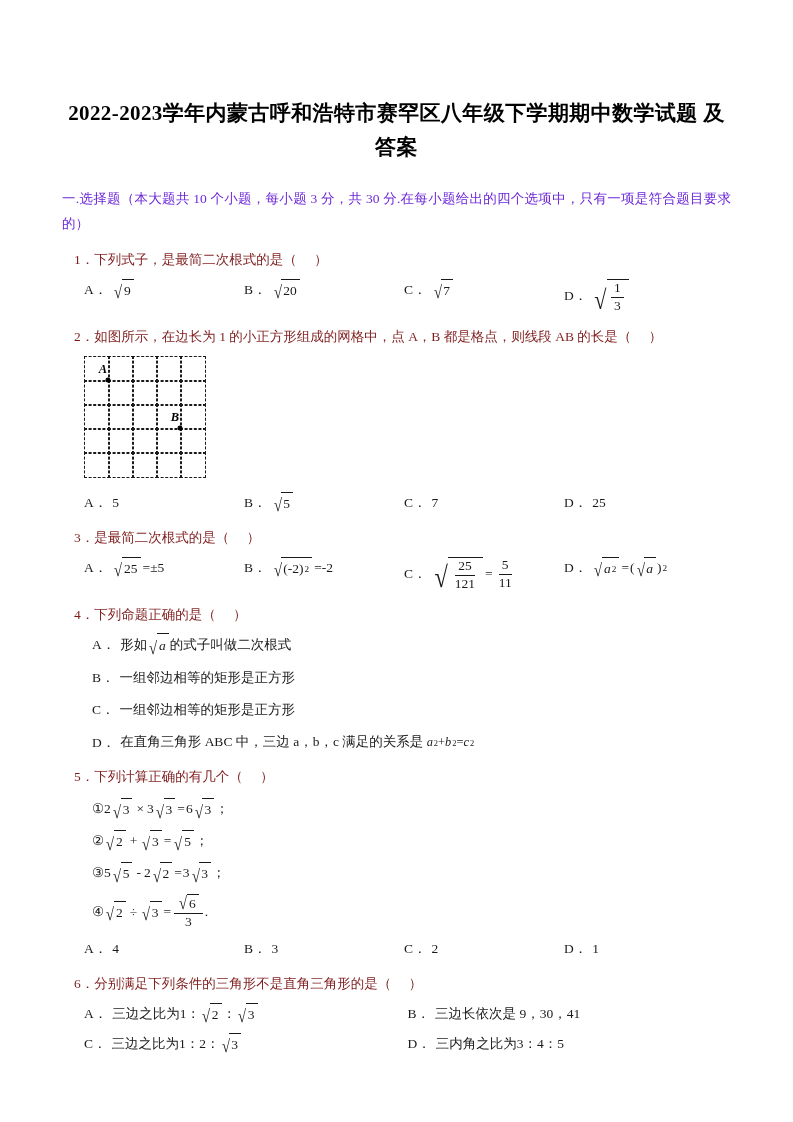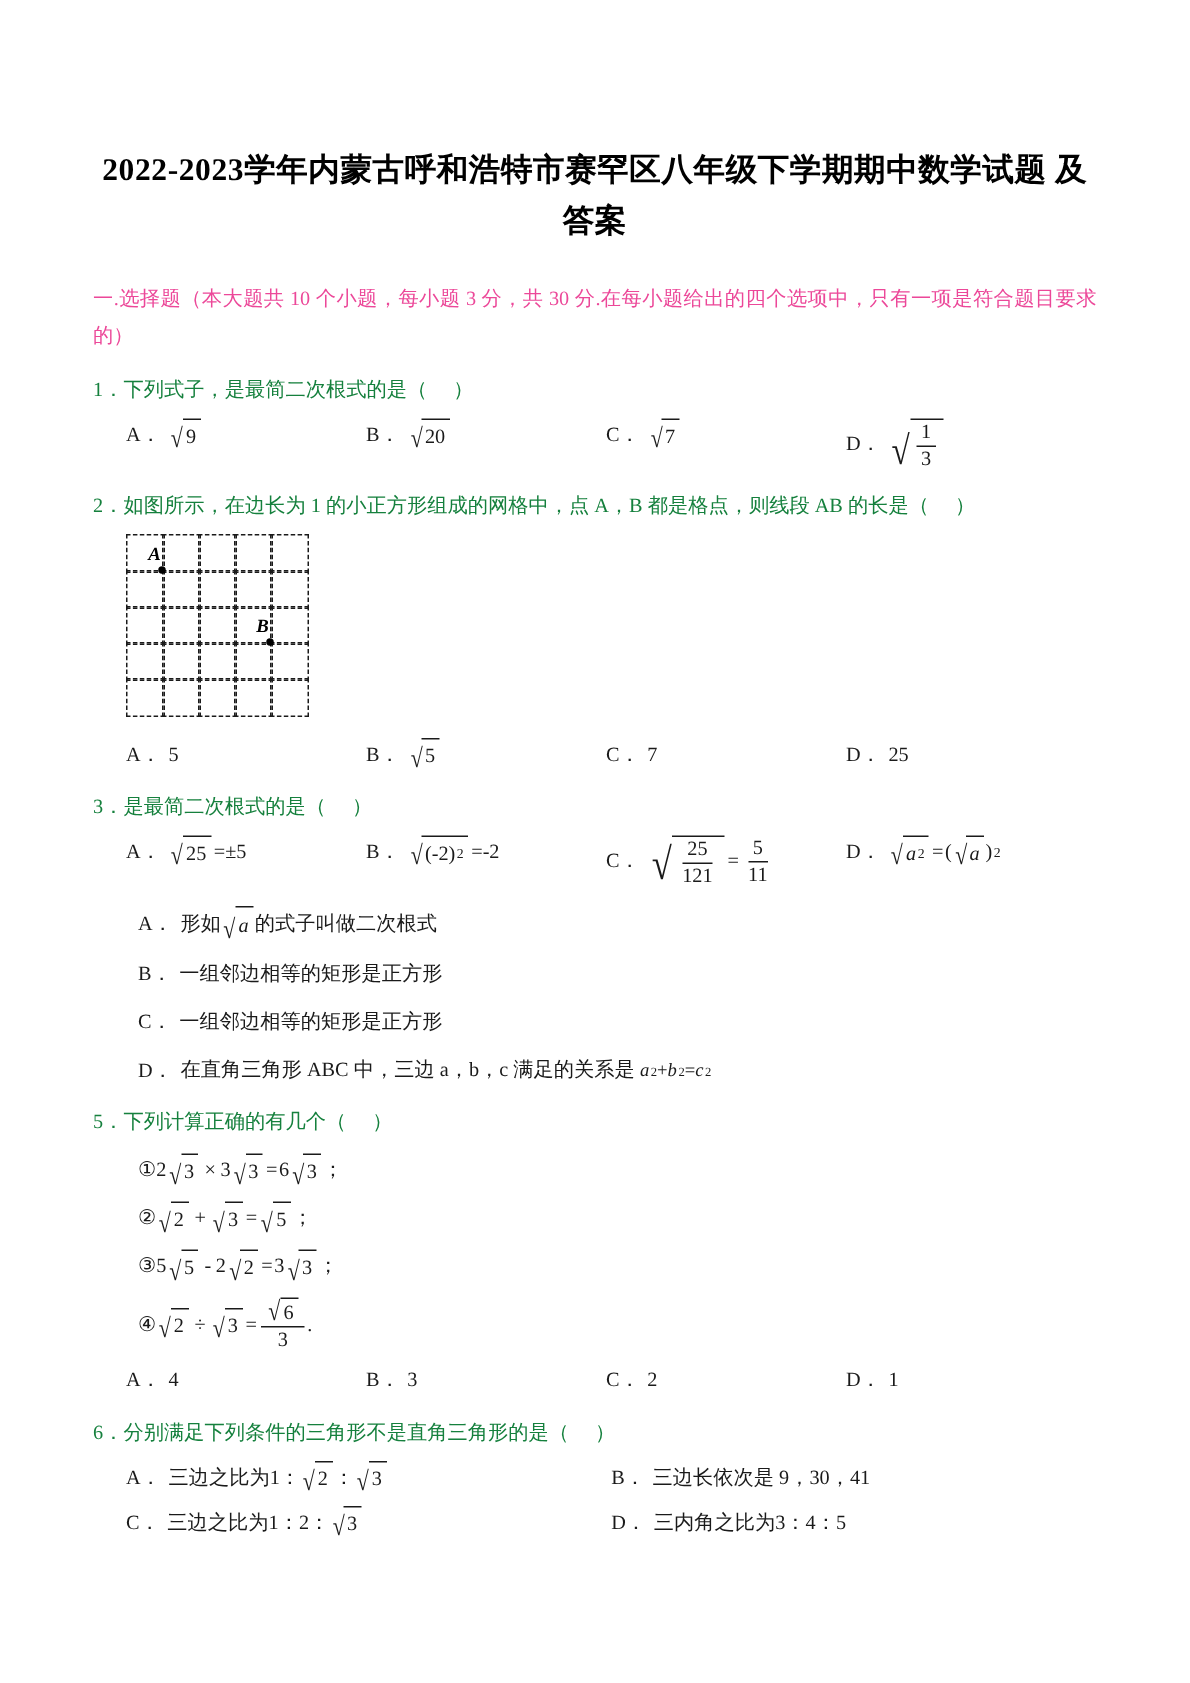--- a/index.html
+++ b/index.html
@@ -34,31 +34,32 @@
     letter-spacing: 0.4px;
     color: #000;
   }
 
   
   .section-head {
     margin-top: 22px;
     font-size: 13.5px;
     line-height: 25px;
     text-align: justify;
-    color: #ec4899;
+    color: #6d28d9;
   }
 
   
   .q {
     margin-top: 13px;
   }
   .q-stem {
     font-size: 13.5px;
     line-height: 22px;
-    color: #15803d;
+    color: #7f1d1d;
+    margin-left: 12px;
   }
   .paren {
     letter-spacing: 14px;
   }
 
   
   .opts-row {
     display: flex;
     align-items: flex-start;
     margin-top: 8px;
@@ -402,20 +403,23 @@
             </span><span class="op-tight">=</span>(<span class="sqrt">
               <span class="radix">√</span>
               <span class="radicand mi">a</span>
             </span>)<sup class="exp">2</sup>
         </span>
       </div>
     </div>
   </div>
 
   <div class="q">
+    <div class="q-stem">
+      <span>4．</span><span>下列命题正确的是（</span><span class="paren"> </span><span>）</span>
+    </div>
     <div class="opts-stack">
       <div class="opt-line">
         <span class="opt-label">A．</span>
         <span class="math">
           <span>形如</span>
             <span class="sqrt">
               <span class="radix">√</span>
               <span class="radicand mi">a</span>
             </span>
             <span>的式子叫做二次根式</span>

